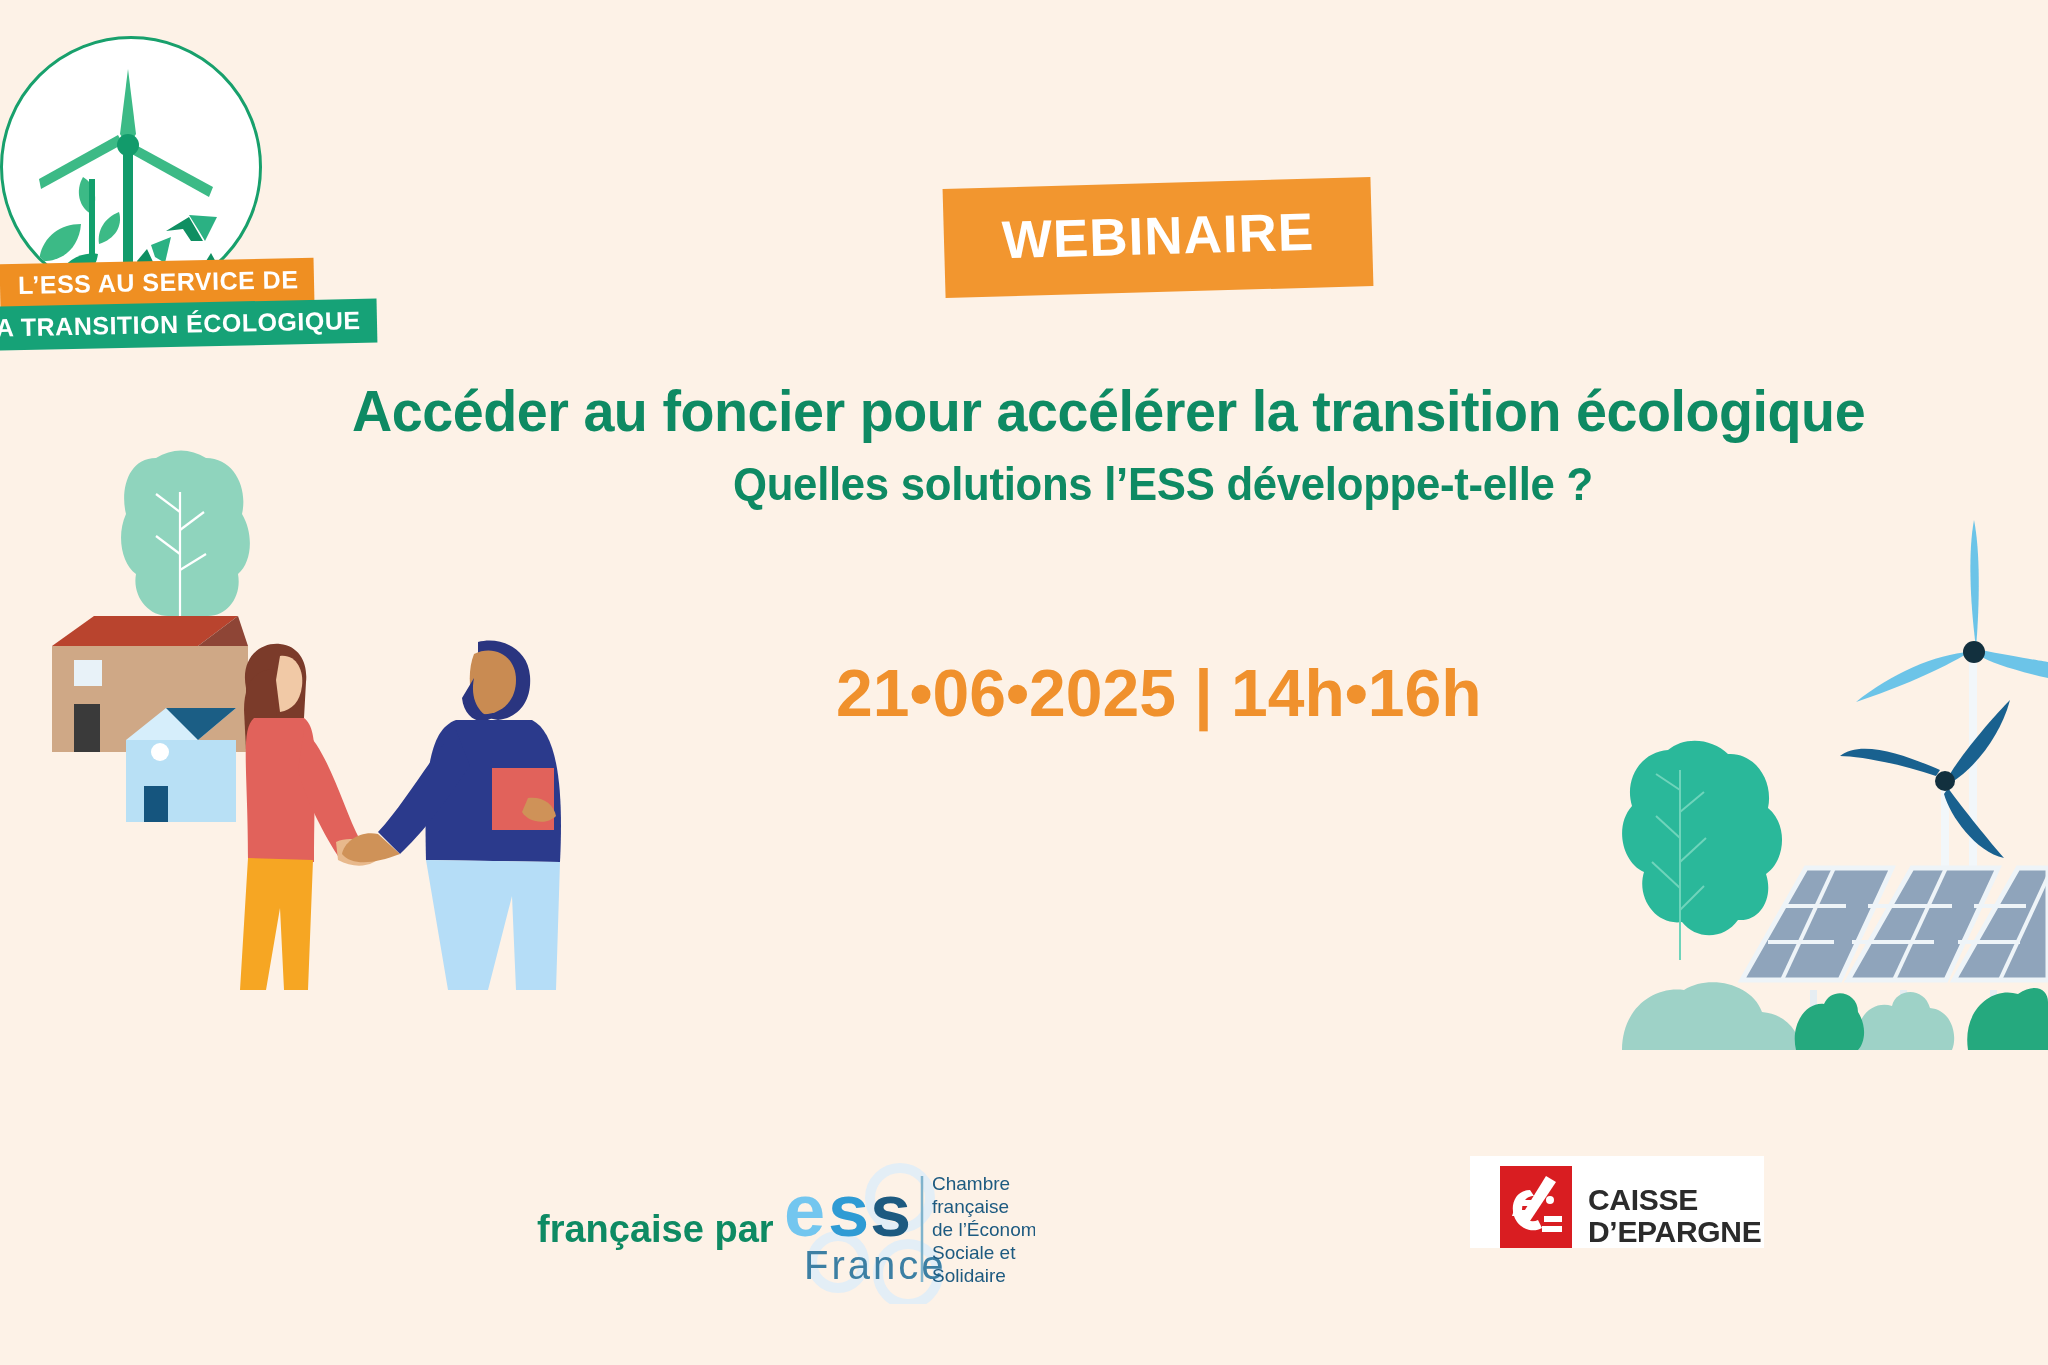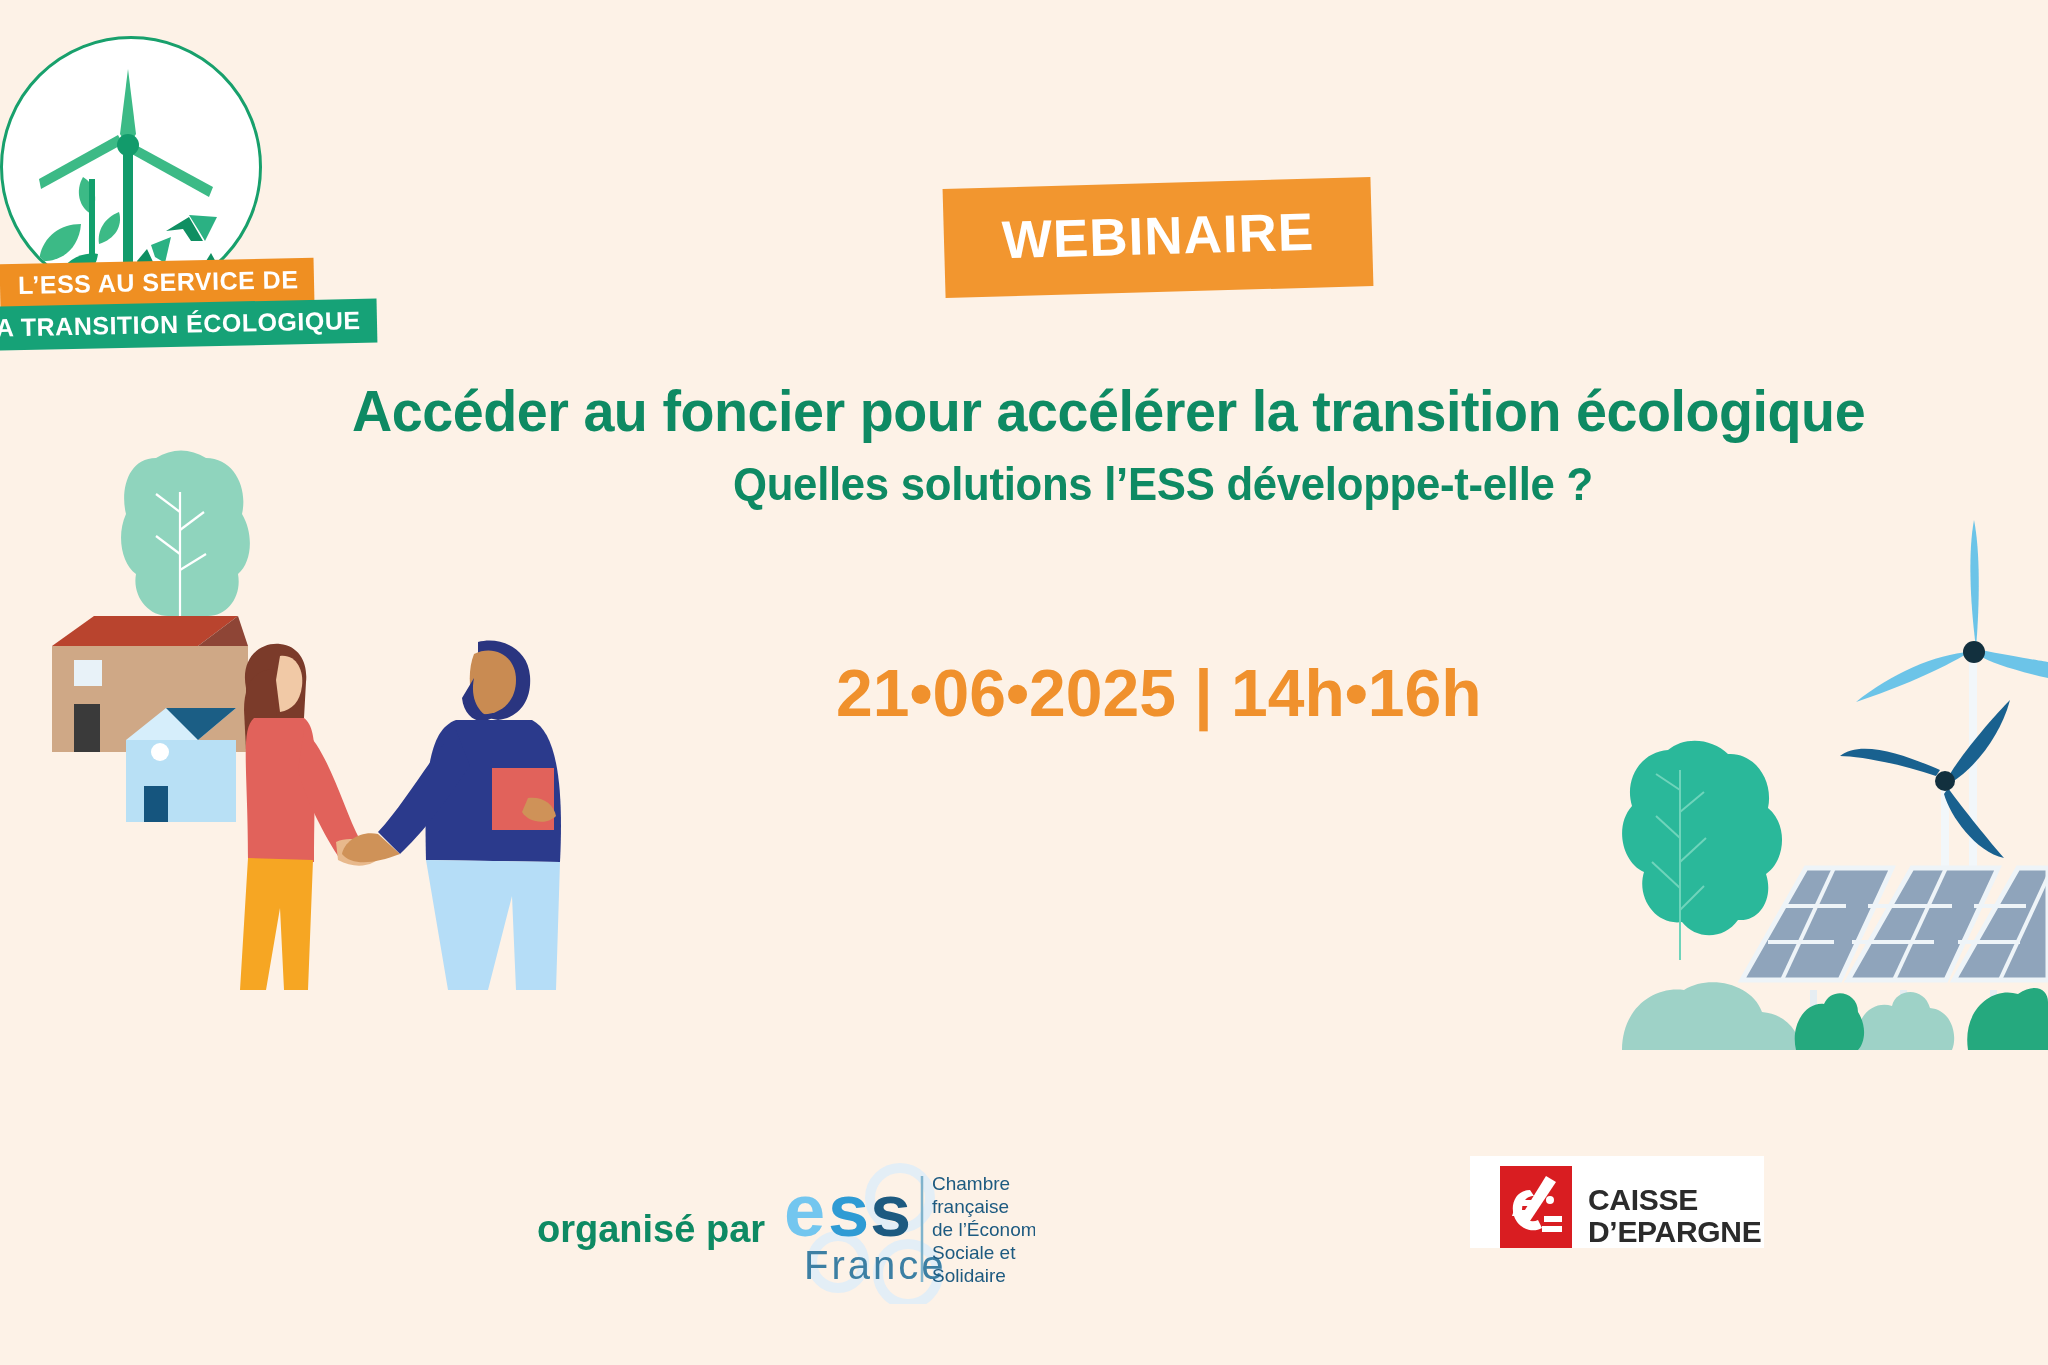--- a/index.html
+++ b/index.html
@@ -380,21 +380,21 @@
       <g>
         <path d="M22 560 C22 520 52 496 84 500 C110 484 152 494 162 522 C186 524 200 542 200 560 Z" fill="#9ed2c7"></path>
         <path d="M258 560 C252 528 272 510 292 516 C296 498 324 496 330 518 C352 520 358 546 352 560 Z" fill="#9ed2c7"></path>
         <path d="M196 560 C190 534 206 512 224 514 C232 496 258 502 258 522 C268 538 264 554 258 560 Z" fill="#25a97e"></path>
         <path d="M368 560 C362 520 392 496 418 504 C436 492 448 500 448 512 L448 560 Z" fill="#25a97e"></path>
       </g>
     </svg>
   </div>
 
   <div id="footer">
-    <div class="footer-label" id="label-organise">organisé par</div>
+    <div class="footer-label" id="label-organise">française par</div>
 
     <div id="ess-logo">
       <svg width="255" height="150" viewBox="0 0 255 150">
         <g>
           <circle cx="120" cy="44" r="30" fill="none" stroke="#e3eef6" stroke-width="10"></circle>
           <circle cx="58" cy="108" r="26" fill="none" stroke="#e3eef6" stroke-width="10"></circle>
           <circle cx="128" cy="120" r="30" fill="none" stroke="#e3eef6" stroke-width="10"></circle>
         </g>
         <text x="4" y="82" font-family="Liberation Sans, sans-serif" font-size="74" font-weight="bold" fill="#73c6ef">e</text>
         <text x="48" y="82" font-family="Liberation Sans, sans-serif" font-size="74" font-weight="bold" fill="#2f9bd4">s</text>

